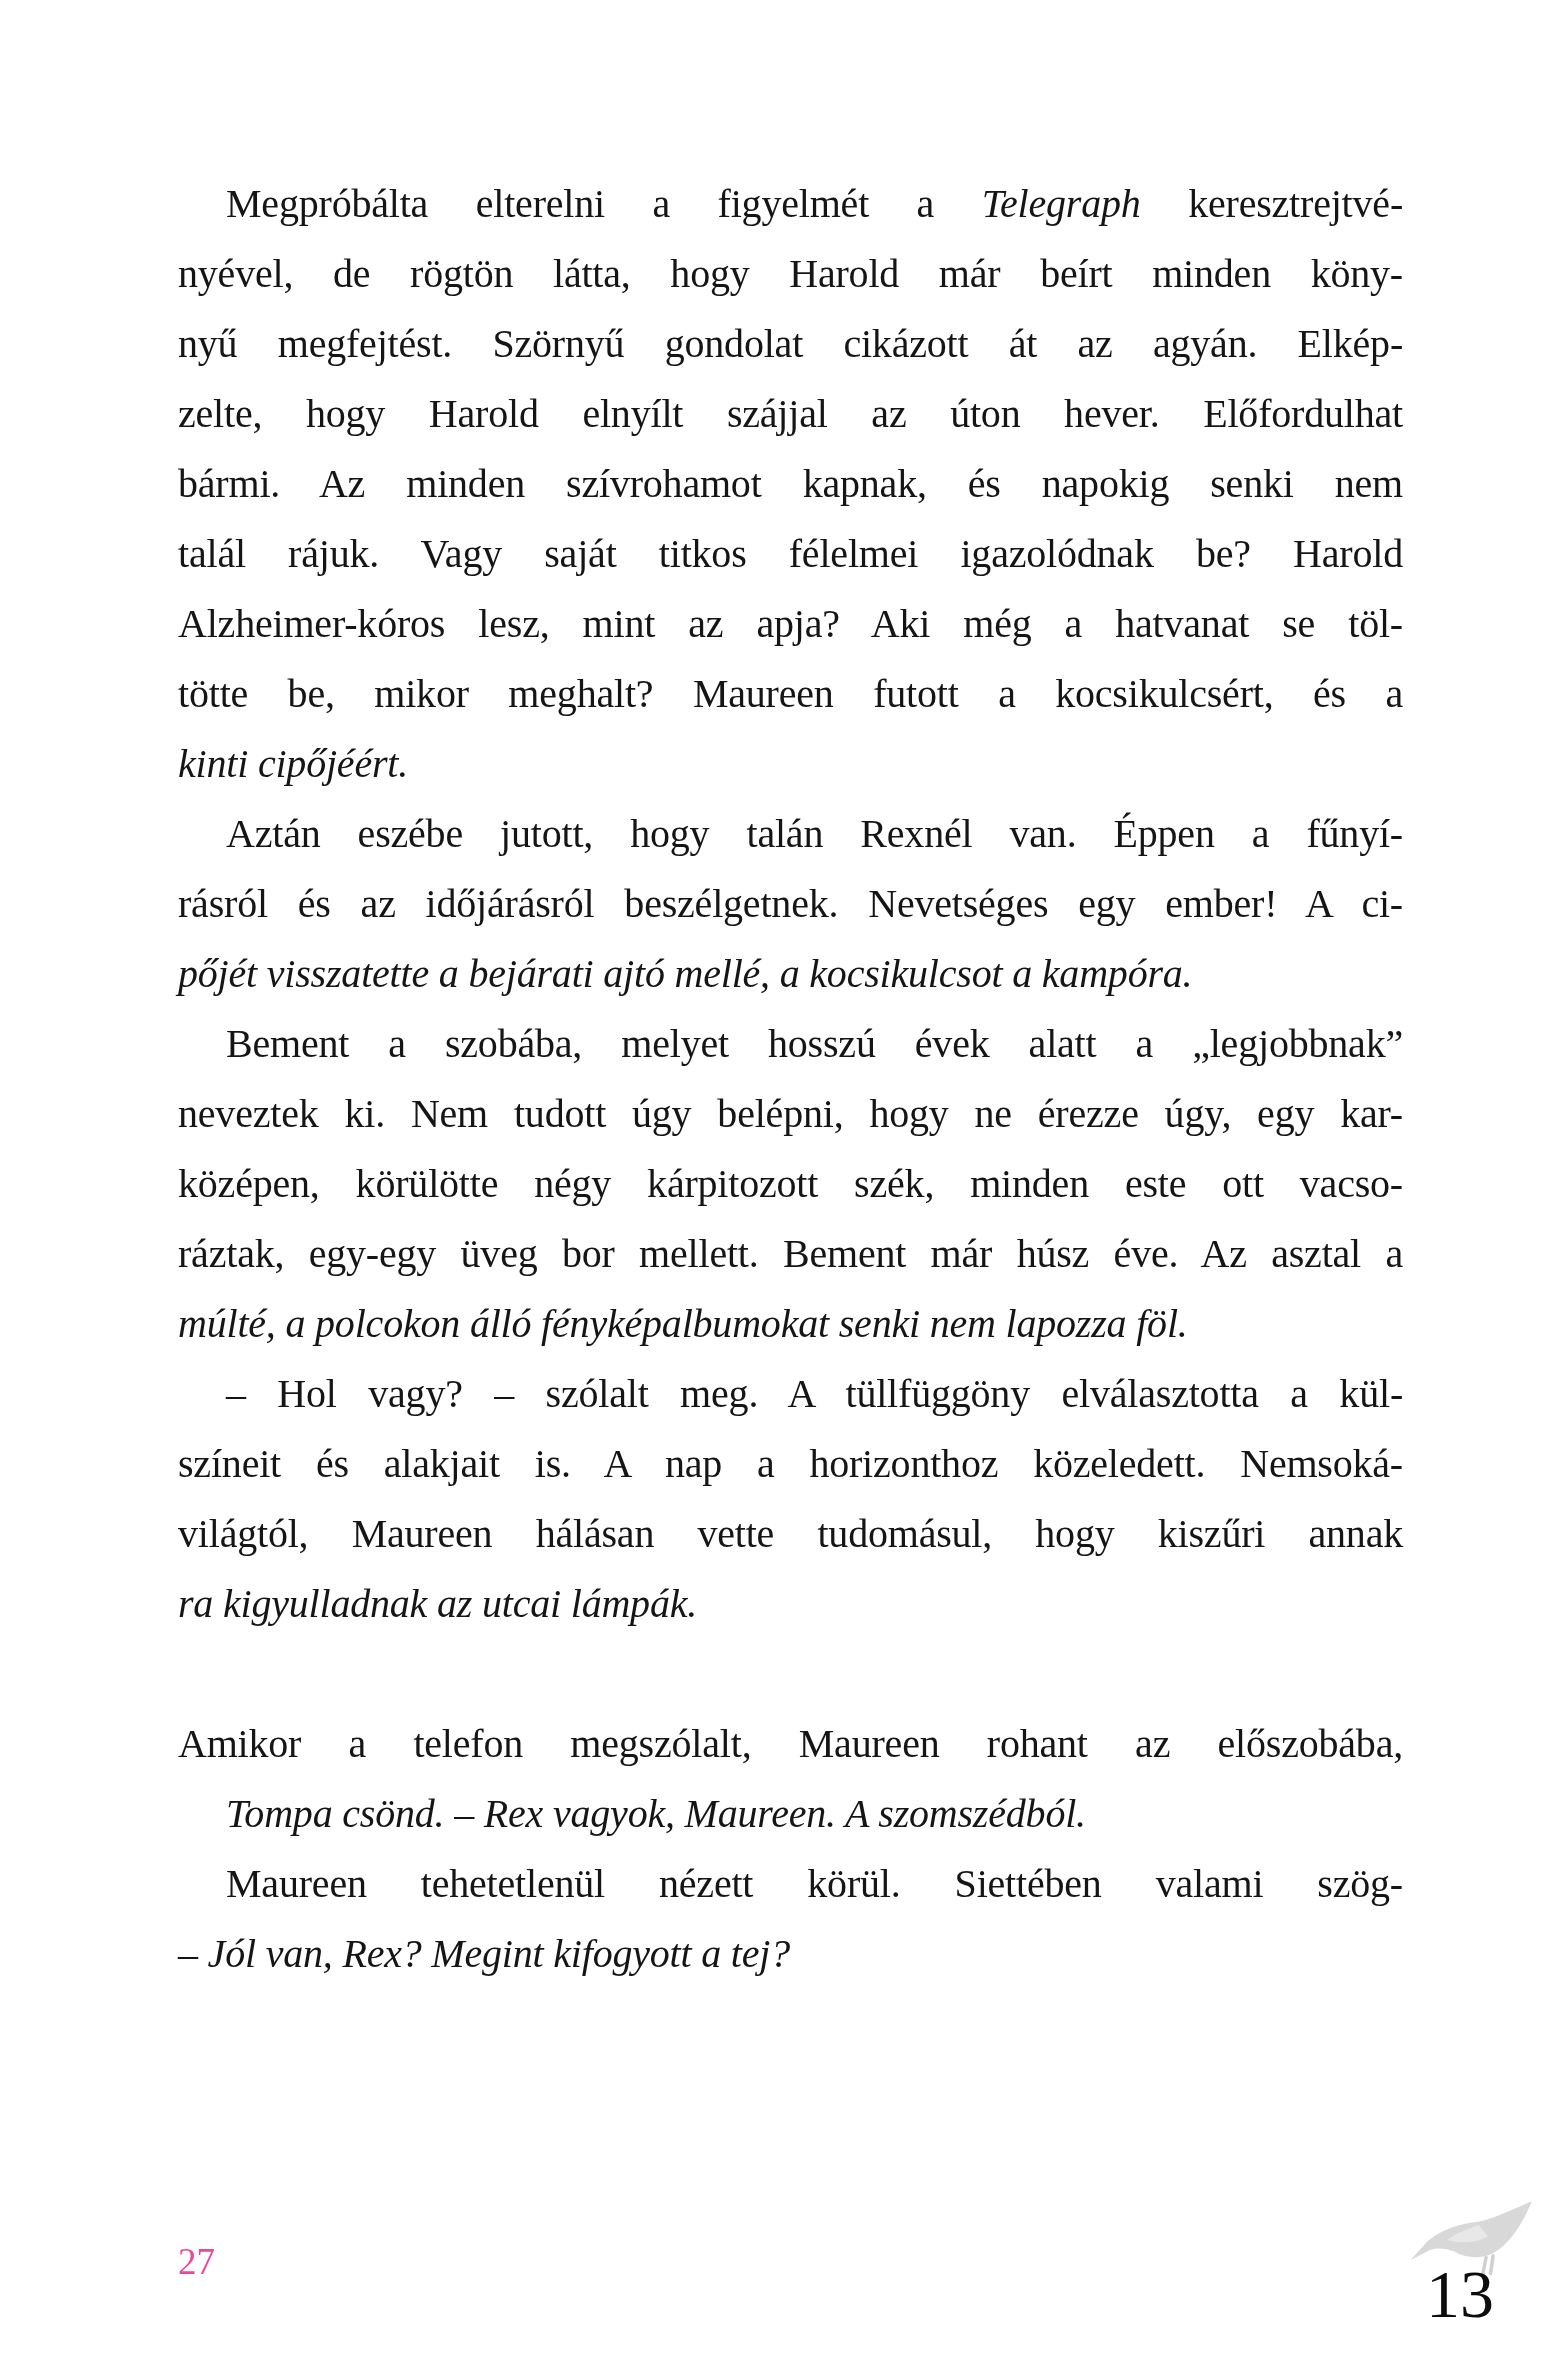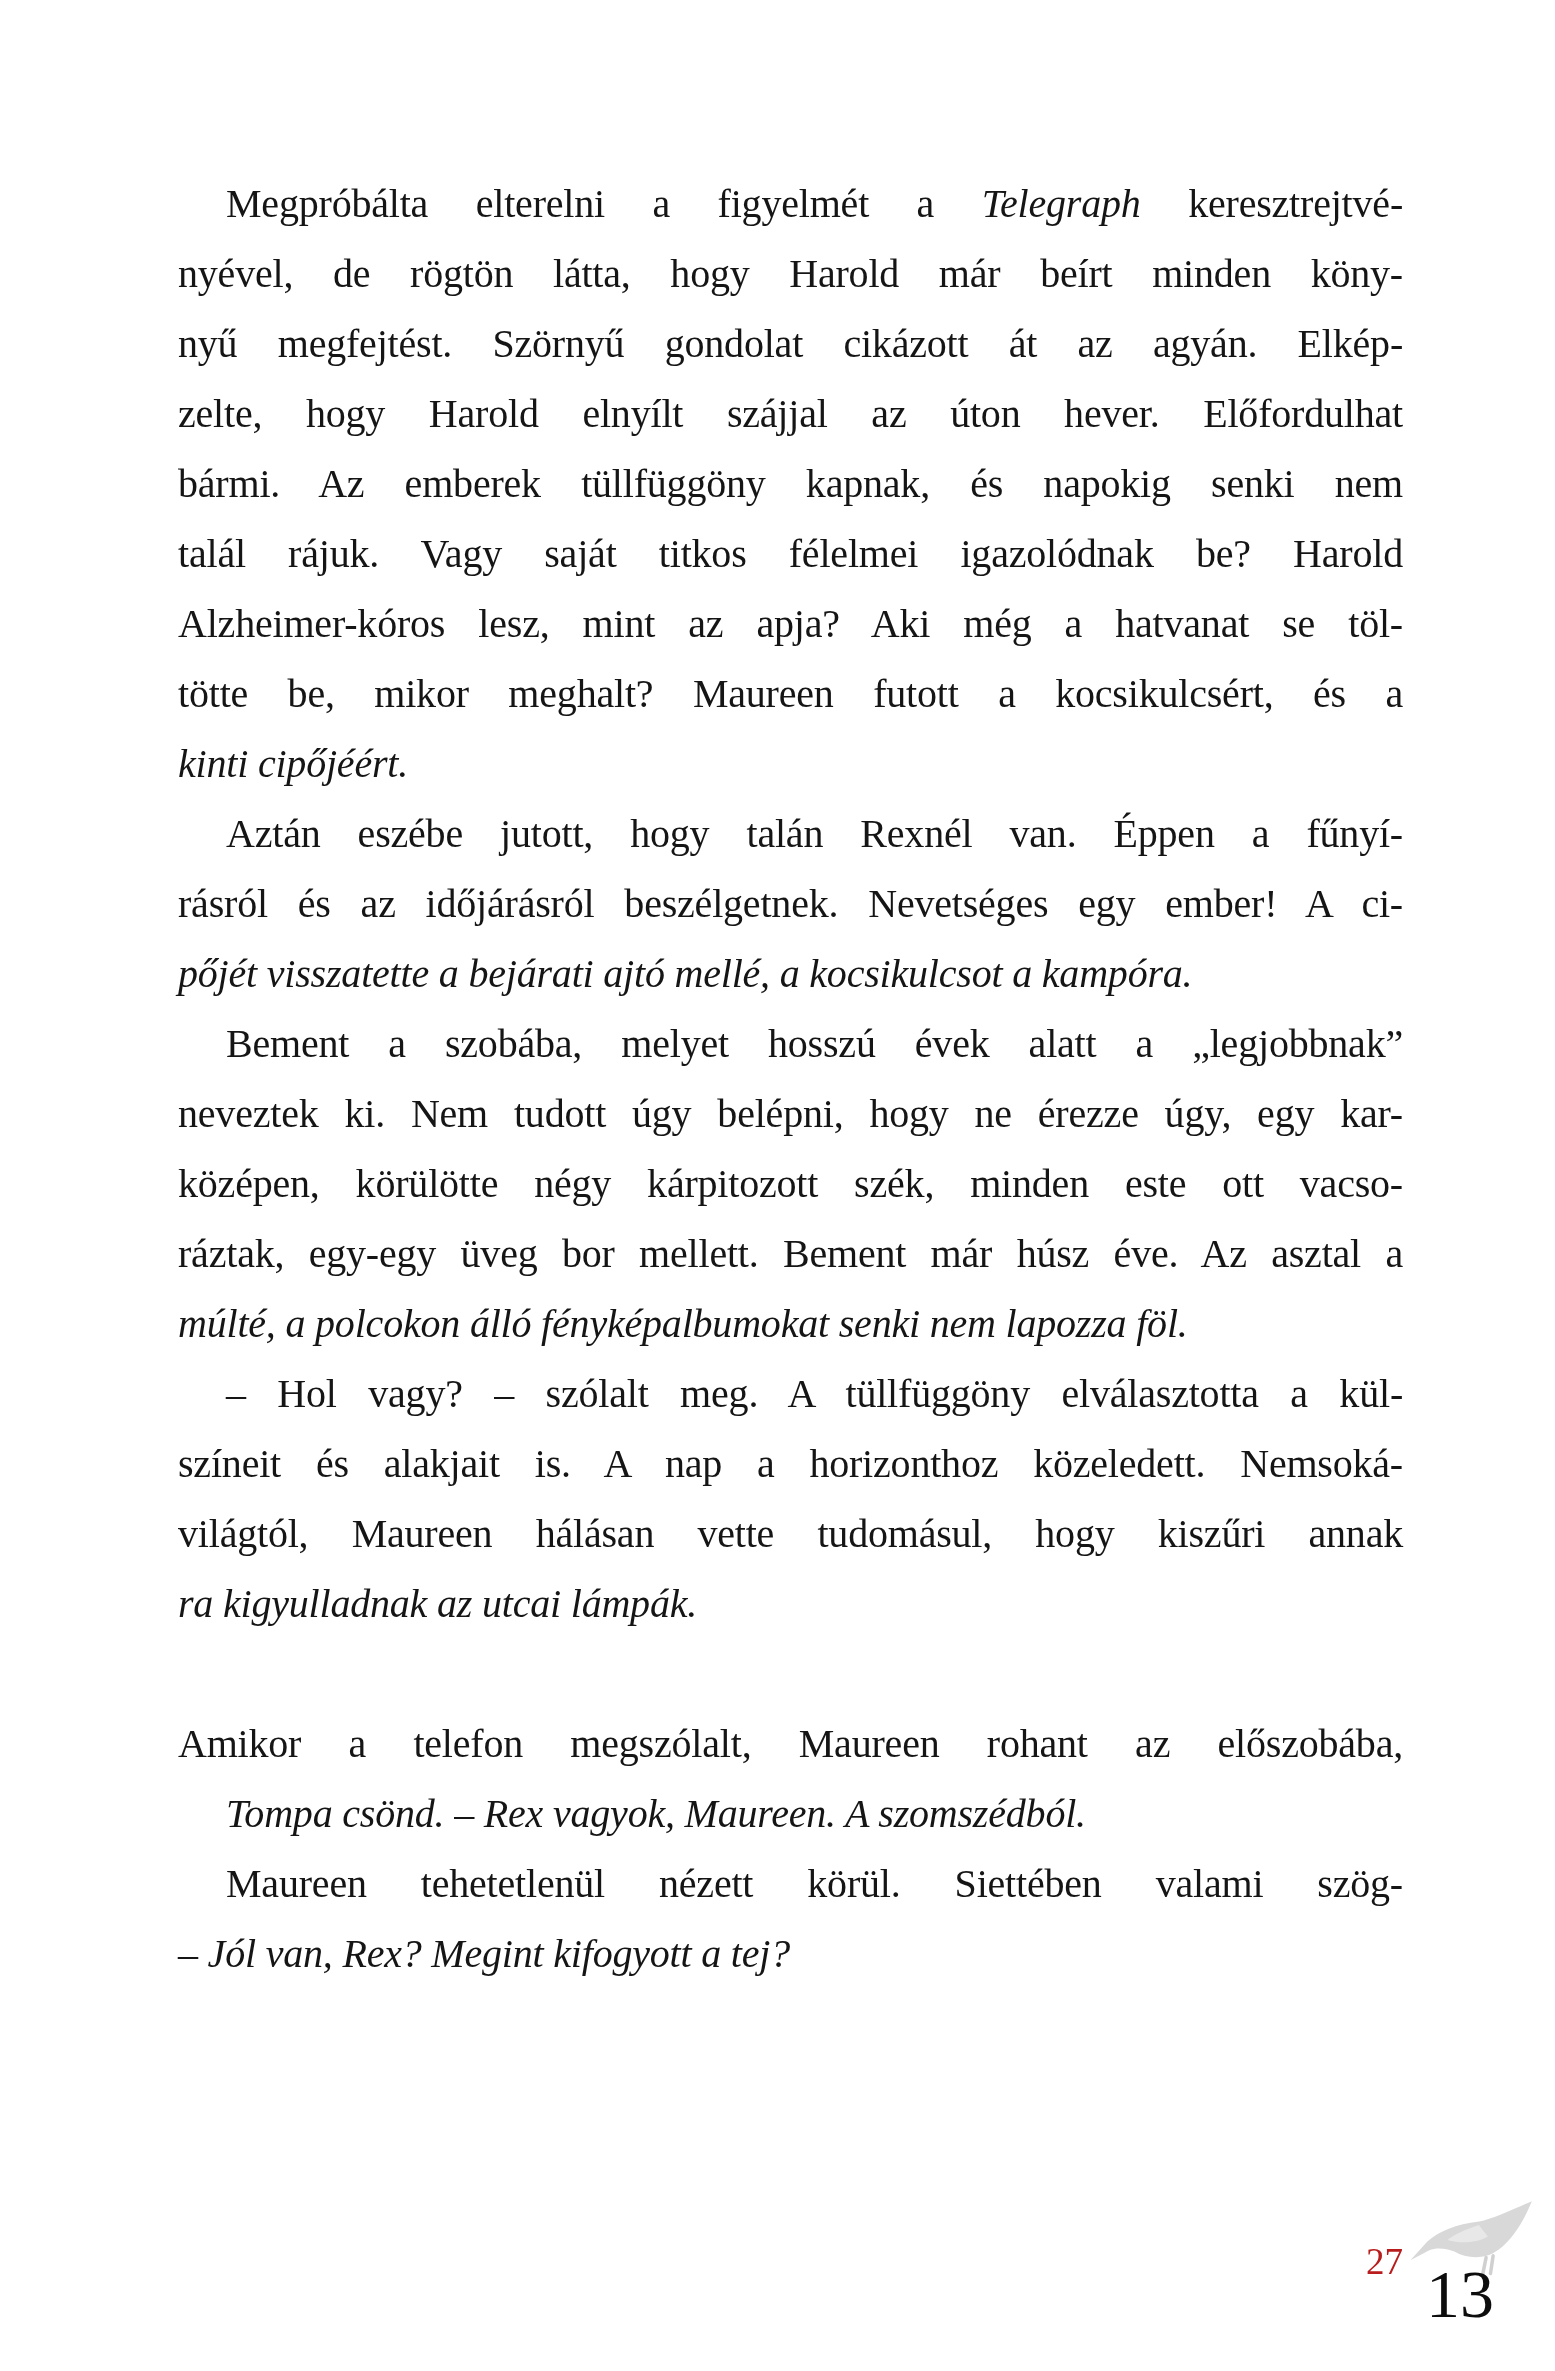--- a/index.html
+++ b/index.html
@@ -33,23 +33,23 @@
   }
   .line.last { text-align-last: left; font-style: italic; }
   .line.indent { text-indent: 48px; }
   .spacer { height: 70px; }
   .italic { font-style: italic; }
   .page-number {
     position: absolute;
     left: 178px;
     top: 2240px;
     width: 1225px;
-    text-align: right;
+    text-align: left;
     font-size: 37px;
-    color: #b91c1c;
+    color: #ec4899;
   }
   .chapter-number {
     position: absolute;
     left: 1426px;
     top: 2265px;
     font-size: 68px;
     line-height: 58px;
     color: #0d0d0d;
   }
   .bird {
@@ -66,21 +66,21 @@
 
 <div class="page">
 
   <div class="text-block">
 
     <div class="line indent"><span>Megpróbálta elterelni a figyelmét a </span><span class="italic">Telegraph</span><span> keresztrejtvé-</span></div>
 
     <div class="line">nyével, de rögtön látta, hogy Harold már beírt minden köny-</div>
     <div class="line">nyű megfejtést. Szörnyű gondolat cikázott át az agyán. Elkép-</div>
     <div class="line">zelte, hogy Harold elnyílt szájjal az úton hever. Előfordulhat</div>
-    <div class="line">bármi. Az emberek tüllfüggöny kapnak, és napokig senki nem</div>
+    <div class="line">bármi. Az minden szívrohamot kapnak, és napokig senki nem</div>
     <div class="line">talál rájuk. Vagy saját titkos félelmei igazolódnak be? Harold</div>
     <div class="line">Alzheimer-kóros lesz, mint az apja? Aki még a hatvanat se töl-</div>
     <div class="line">tötte be, mikor meghalt? Maureen futott a kocsikulcsért, és a</div>
     <div class="line last">kinti cipőjéért.</div>
 
     <div class="line indent">Aztán eszébe jutott, hogy talán Rexnél van. Éppen a fűnyí-</div>
     <div class="line">rásról és az időjárásról beszélgetnek. Nevetséges egy ember! A ci-</div>
     <div class="line last">pőjét visszatette a bejárati ajtó mellé, a kocsikulcsot a kampóra.</div>
 
     <div class="line indent">Bement a szobába, melyet hosszú évek alatt a „legjobbnak”</div>

